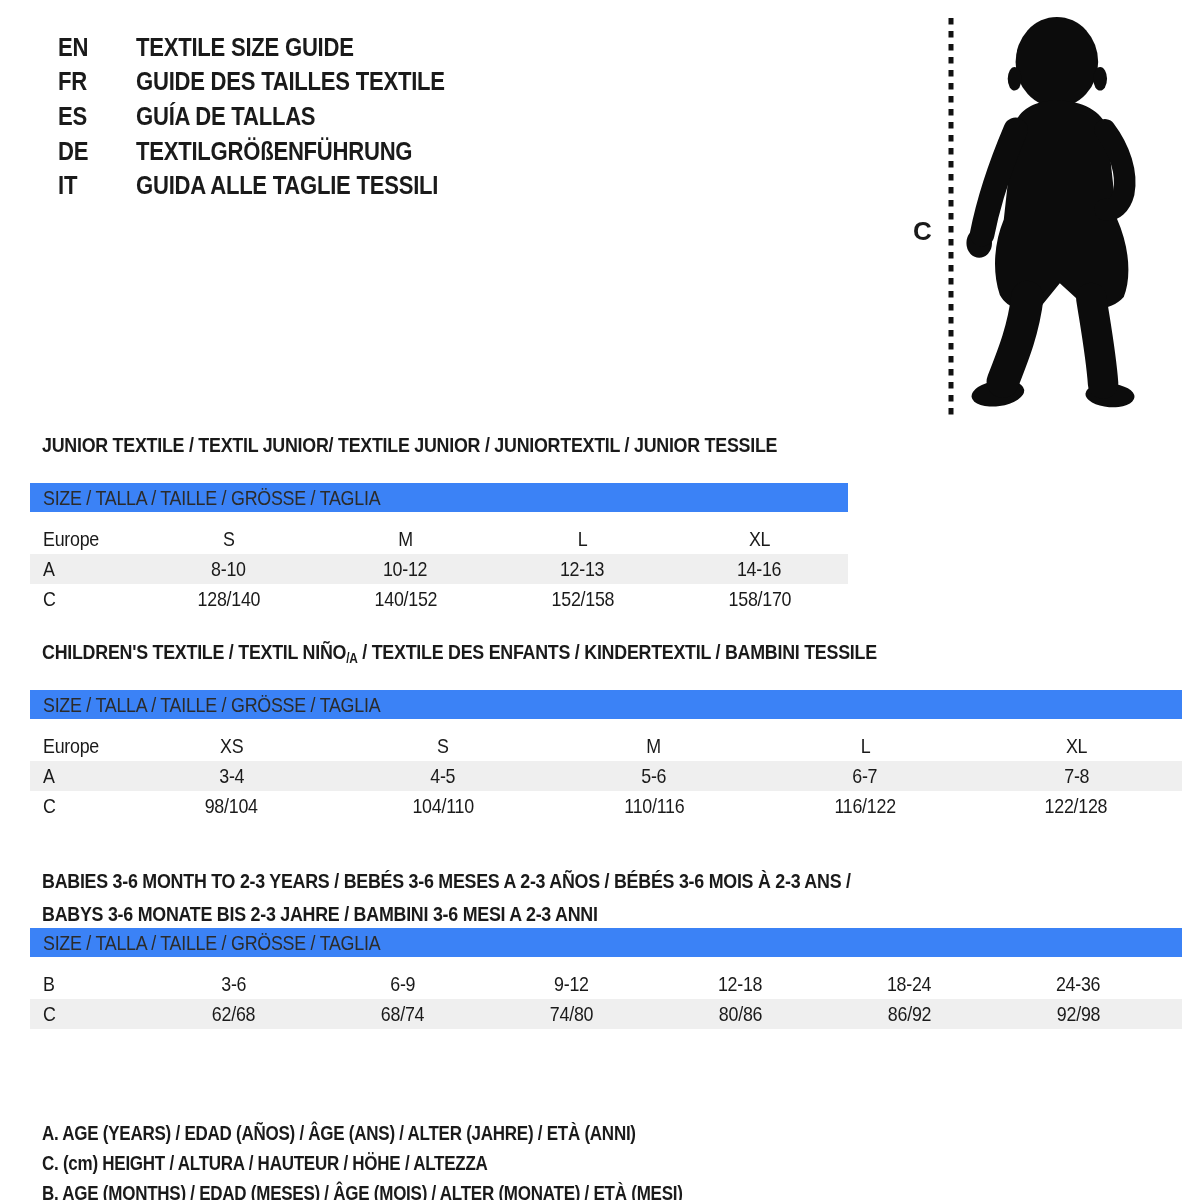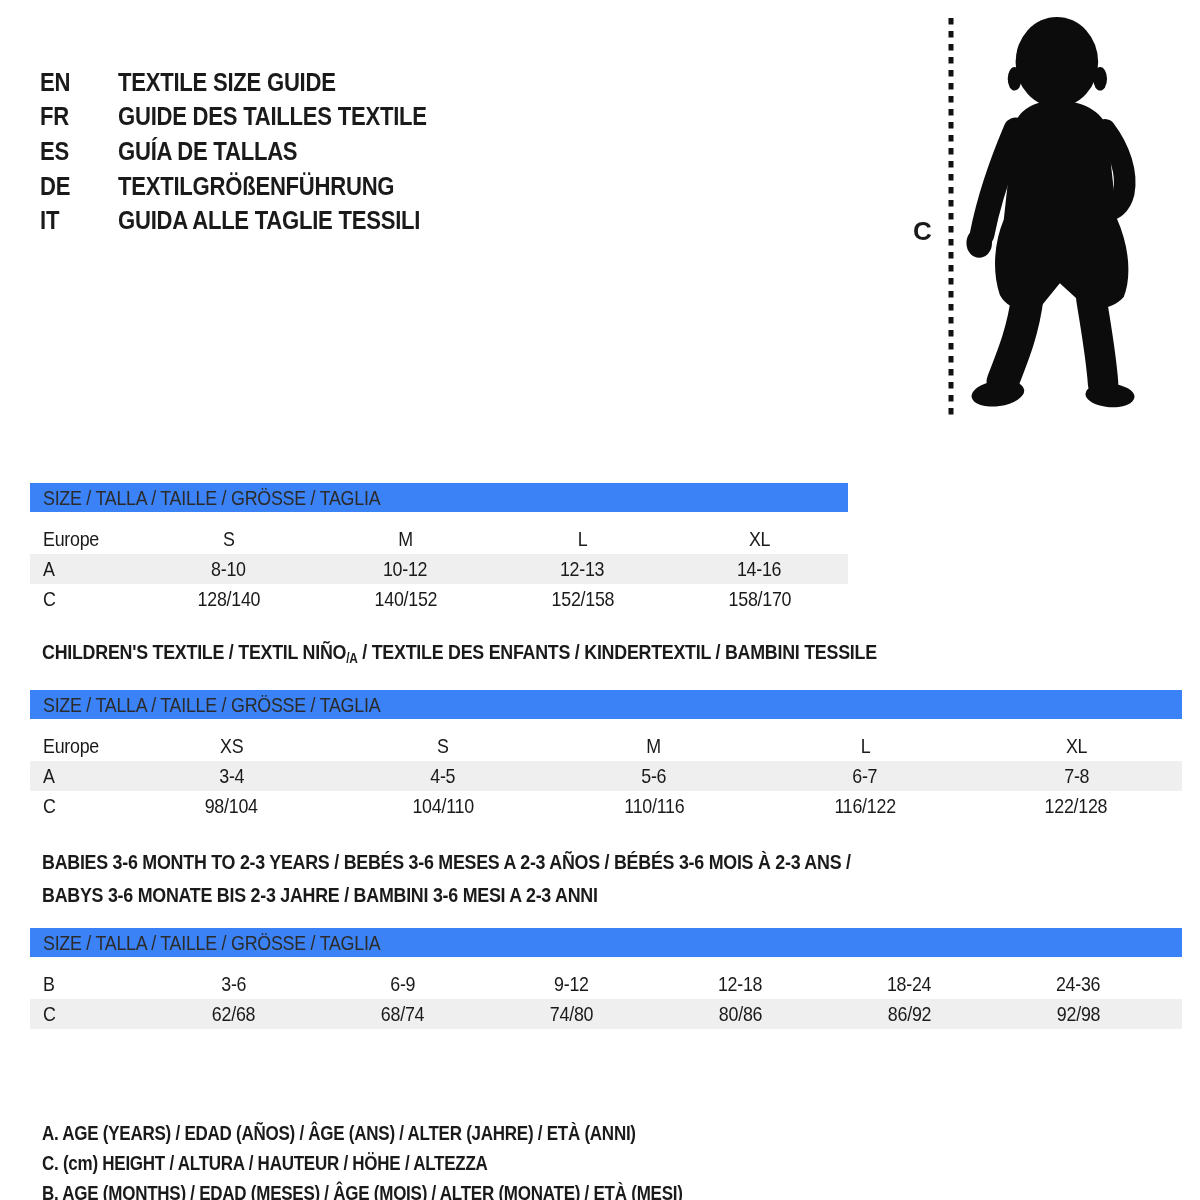--- a/index.html
+++ b/index.html
@@ -4,21 +4,21 @@
 <style>
   html,body { margin:0; padding:0; background:#ffffff; }
   body { width:1200px; height:1200px; font-family:"Liberation Sans", sans-serif; color:#1a1a1a; }
   .page { position:relative; width:1200px; height:1200px; overflow:hidden; background:#fff; }
 
   
   .cond { display:inline-block; transform:scaleX(0.85); transform-origin:0 50%; white-space:nowrap; letter-spacing:-0.3px; }
   .cellc .cond { transform-origin:50% 50%; }
 
   
-  .lang { position:absolute; top:30px; left:40px;margin-top:35px; }
+  .lang { position:absolute; top:30px; left:58px; }
   .lang-row { display:flex; height:34.6px; align-items:center; font-weight:bold; font-size:26px; }
   .lang-code { width:78px; flex:none; }
 
   
   .fig-line { position:absolute; left:946px; top:18px; width:10px; height:400px; }
   .fig-label { position:absolute; left:913px; top:216px; font-weight:bold; font-size:26px; }
   .fig-baby { position:absolute; left:955px; top:10px; width:190px; height:408px; }
 
   
   .sec-title { position:absolute; left:42px; font-weight:bold; font-size:21px; line-height:22px; white-space:nowrap; }
@@ -86,20 +86,23 @@
       <ellipse cx="156" cy="392" rx="25" ry="12" transform="rotate(4 156 392)"></ellipse>
     </g>
     <g fill="none" stroke="#0c0c0c" stroke-linecap="round">
       <path d="M 60 122 C 46 155 33 192 26 228" stroke-width="25"></path>
       <path d="M 151 122 C 166 142 174 166 170 186 C 167 198 159 205 151 203" stroke-width="22"></path>
       <path d="M 72 292 C 68 325 58 350 47 378" stroke-width="33"></path>
       <path d="M 137 293 C 142 325 147 352 149 380" stroke-width="31"></path>
     </g>
   </svg>
 
+  <div class="sec-title" style="top:434px;">
+    <span class="cond">JUNIOR TEXTILE / TEXTIL JUNIOR/ TEXTILE JUNIOR / JUNIORTEXTIL / JUNIOR TESSILE</span>
+  </div>
 
   <div class="tbl w1" style="top:483px;">
     <div class="bar">
       <span class="cond">SIZE / TALLA / TAILLE / GRÖSSE / TAGLIA</span>
     </div>
     <div class="rows">
       <div class="row cols1">
         <div class="lbl"><span class="cond">Europe</span></div>
         <div class="cellc"><span class="cond">S</span></div>
         <div class="cellc"><span class="cond">M</span></div>
@@ -152,21 +155,21 @@
         <div class="lbl"><span class="cond">C</span></div>
         <div class="cellc"><span class="cond">98/104</span></div>
         <div class="cellc"><span class="cond">104/110</span></div>
         <div class="cellc"><span class="cond">110/116</span></div>
         <div class="cellc"><span class="cond">116/122</span></div>
         <div class="cellc"><span class="cond">122/128</span></div>
       </div>
     </div>
   </div>
 
-  <div class="sec-title" style="top:845px; line-height:33px;">
+  <div class="sec-title" style="top:864px; line-height:33px;">
     <span class="cond">BABIES 3-6 MONTH TO 2-3 YEARS / BEBÉS 3-6 MESES A 2-3 AÑOS / BÉBÉS 3-6 MOIS À 2-3 ANS /</span><br>
     <span class="cond">BABYS 3-6 MONATE BIS 2-3 JAHRE / BAMBINI 3-6 MESI A 2-3 ANNI</span>
   </div>
 
   <div class="tbl w23" style="top:928px;">
     <div class="bar">
       <span class="cond">SIZE / TALLA / TAILLE / GRÖSSE / TAGLIA</span>
     </div>
     <div class="rows">
       <div class="row cols3">

